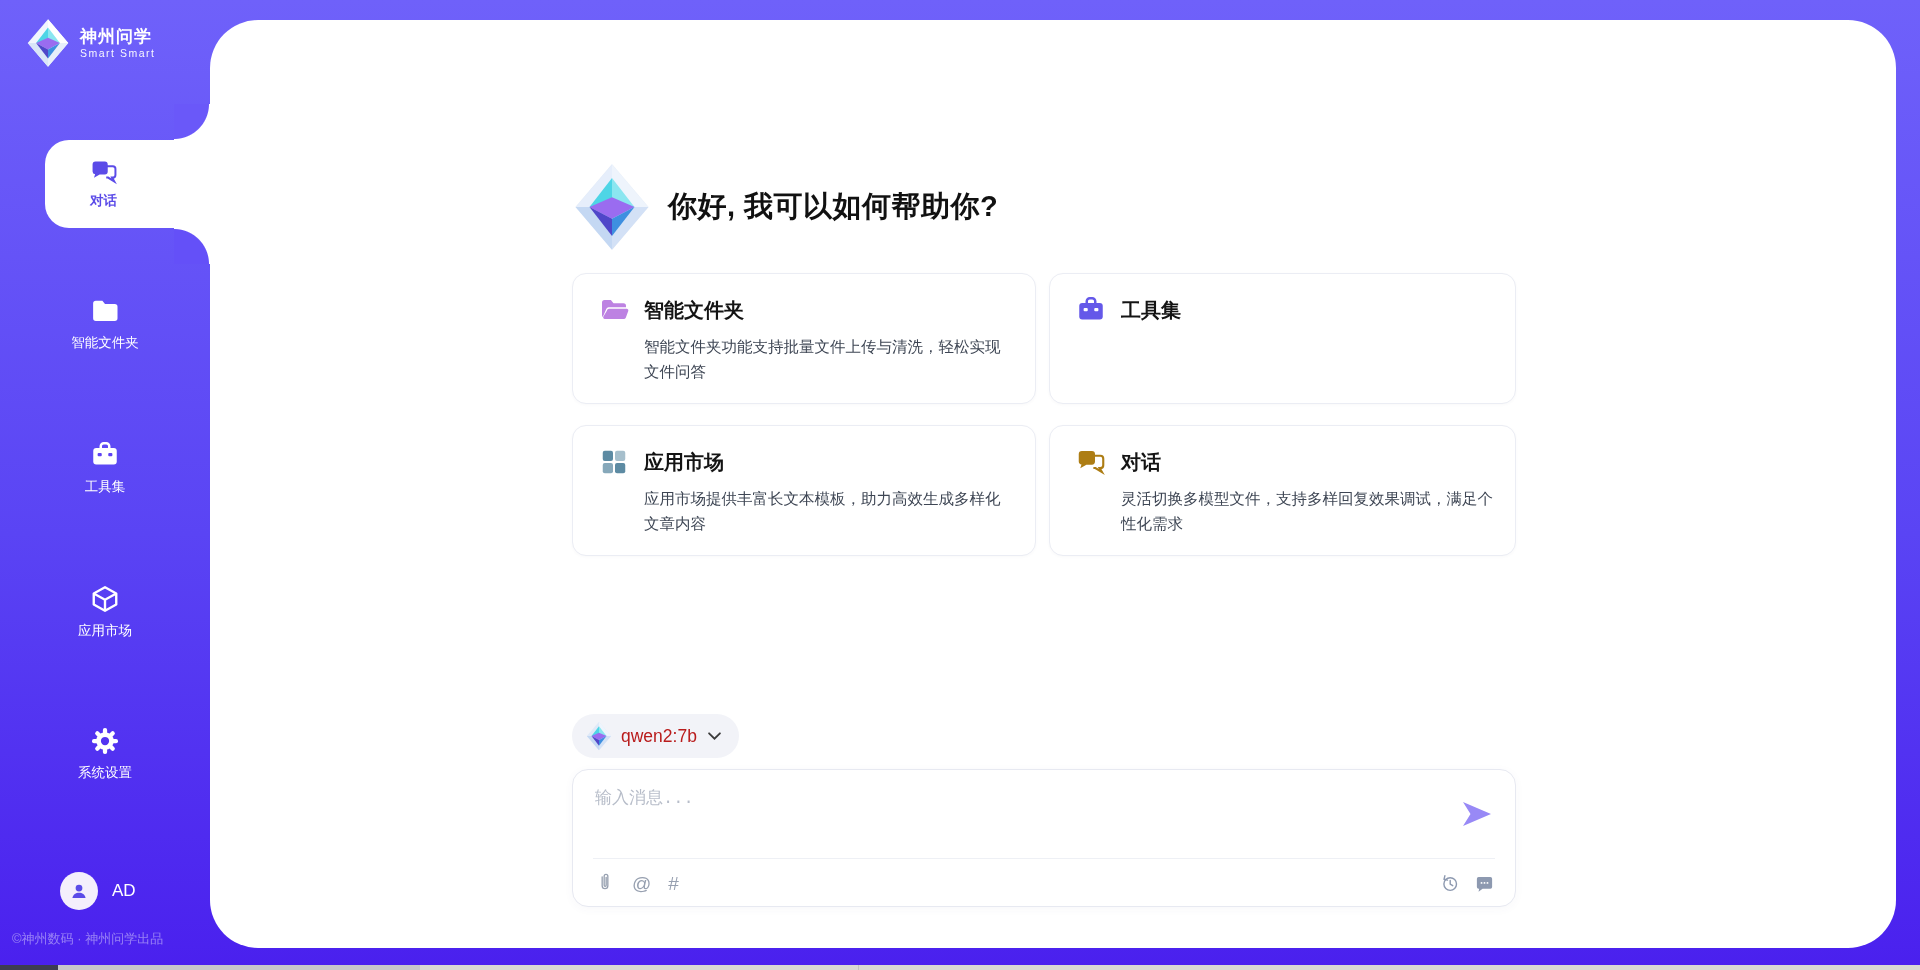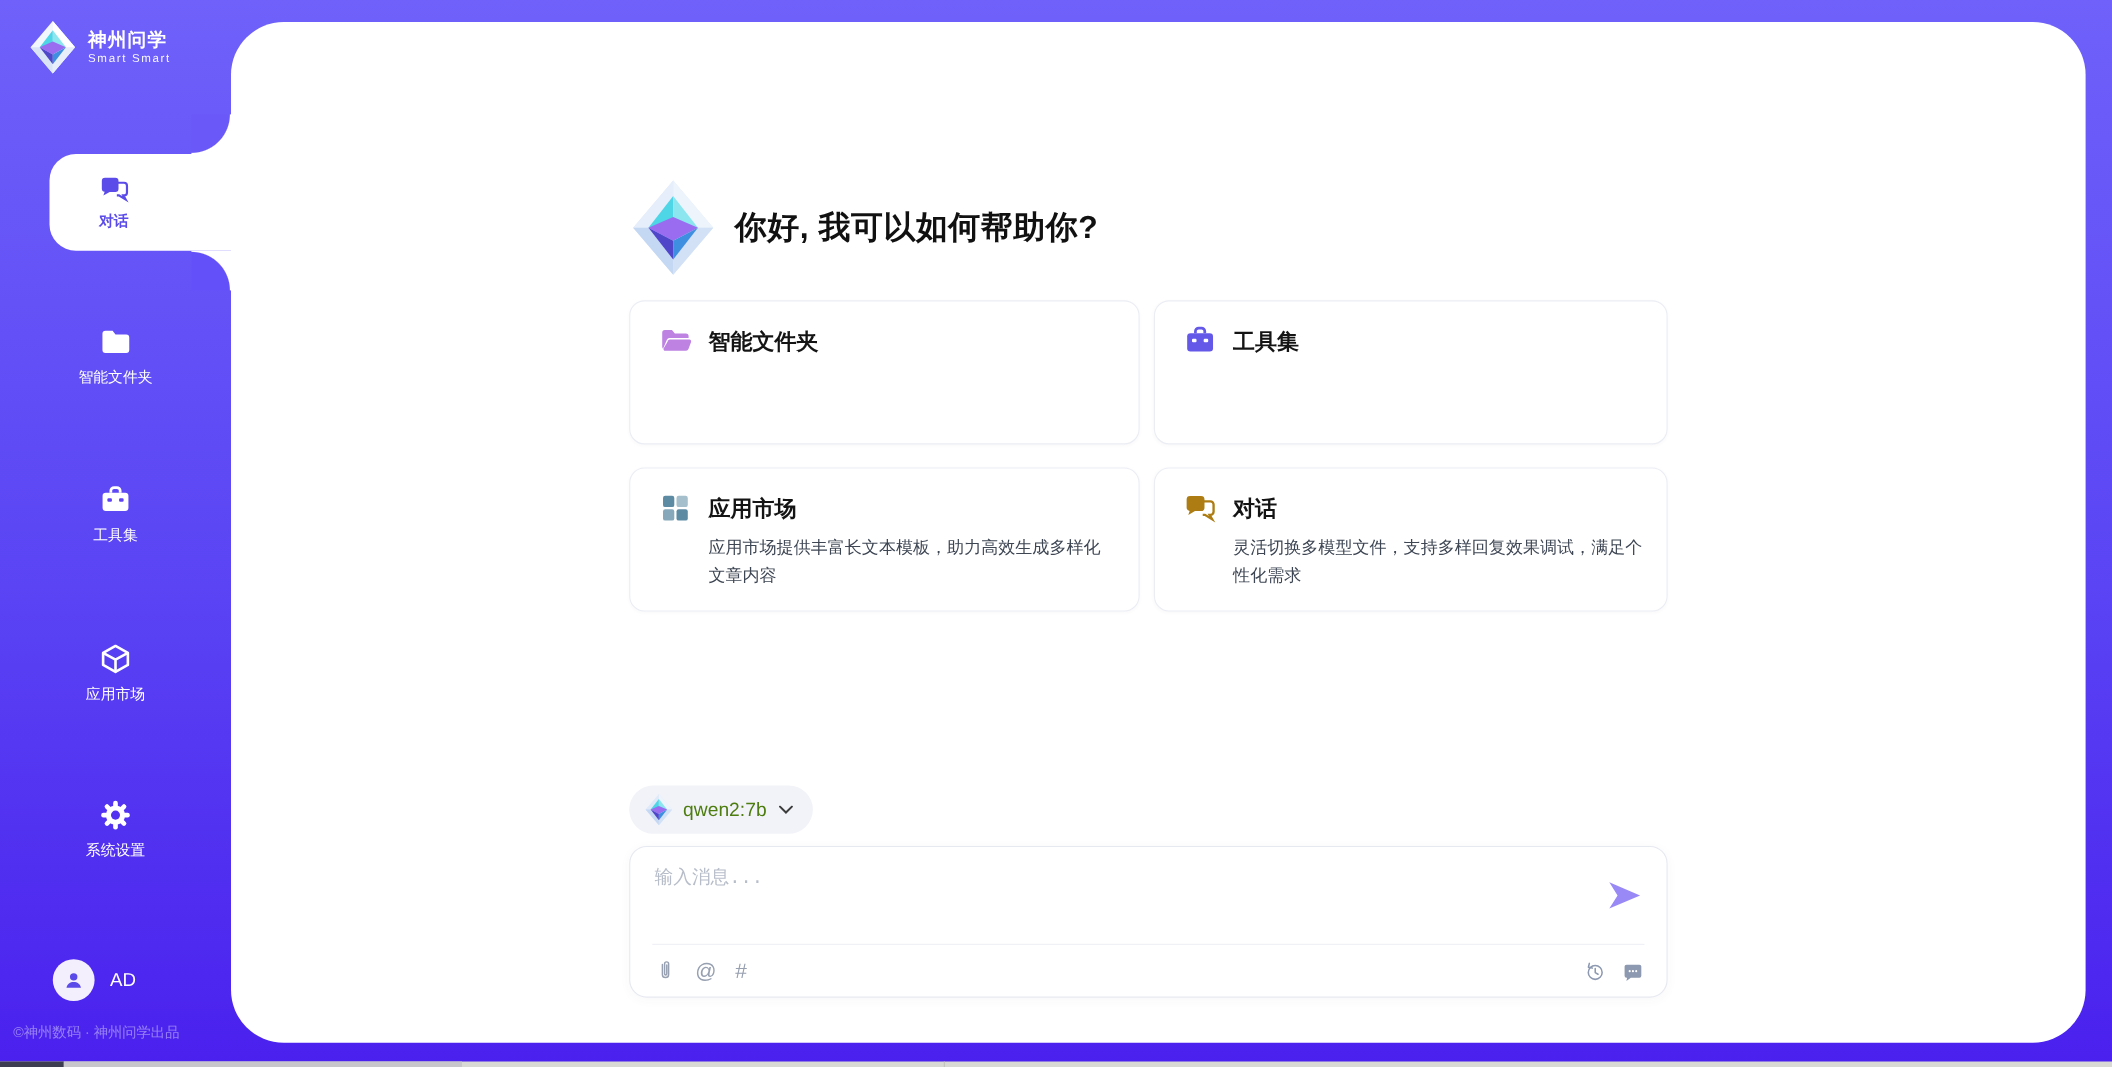--- a/index.html
+++ b/index.html
@@ -41,21 +41,21 @@
   .tab-active .nav-label { color:#5b4be8; font-weight:600; }
   .fillet-top {
     position:absolute; left:174px; top:104px; width:36px; height:36px;
     background:radial-gradient(36px at 0 0, #6a58f9 0 34.5px, #ffffff 35.5px);
   }
   .fillet-bottom {
     position:absolute; left:174px; top:228px; width:36px; height:36px;
     background:radial-gradient(36px at 0 36px, #6450f8 0 34.5px, #ffffff 35.5px);
   }
 
-  .user-row { position:absolute; left:0; top:872px; width:210px; display:flex; align-items:center; padding-left:48px; cursor:pointer; }
+  .user-row { position:absolute; left:0; top:872px; width:210px; display:flex; align-items:center; padding-left:60px; cursor:pointer; }
   .avatar { width:38px; height:38px; border-radius:50%; background:#f4effc; display:flex; align-items:center; justify-content:center; }
   .avatar svg { width:22px; height:22px; color:#5b4be8; }
   .user-initials { margin-left:14px; font-size:17px; color:#fff; }
 
   .footer-note { position:absolute; left:12px; top:930px; font-size:13px; color:rgba(255,255,255,.42); }
 
   
   .content { position:absolute; left:362px; top:0; width:944px; height:100%; }
 
   .greeting { position:absolute; top:142px; left:0; display:flex; align-items:center; gap:16px; }
@@ -76,21 +76,21 @@
   .c-toolbox { color:#6458e9; }
   .c-grid { color:#5d8ba3; }
   .c-chat { color:#ad7d14; }
 
   .model-pill {
     position:absolute; top:694px; left:0; height:44px; display:inline-flex;
     align-items:center; gap:9px; background:#f2f3f8; border-radius:22px;
     padding:0 18px 0 14px; cursor:pointer;
   }
   .model-pill .pill-logo { width:26px; height:30px; }
-  .model-name { font-size:17.5px; color:#4d7c0f; }
+  .model-name { font-size:17.5px; color:#b91c1c; }
   .model-pill .chev { width:13px; height:8px; margin-left:2px; }
 
   .composer {
     position:absolute; top:749px; left:0; width:944px; height:138px;
     background:#fff; border:1px solid #e7e9f1; border-radius:16px;
     box-shadow:0 2px 10px rgba(80,80,140,.04);
   }
   .composer textarea {
     position:absolute; left:22px; top:16px; width:840px; height:62px;
     border:none; outline:none; resize:none; font-family:Liberation Mono, monospace;
@@ -225,20 +225,21 @@
     <div class="cards">
 
       <div class="card">
         <div class="card-head">
           <svg class="c-folder" viewBox="0 0 24 24">
             <path d="M2.4 6a2 2 0 0 1 2-2h5.1l2.1 2.6h8A2 2 0 0 1 21.6 8.6v1.2H7.7a1.9 1.9 0 0 0-1.8 1.2L3 17.6a2 2 0 0 1-.6-1.4z" fill="currentColor"></path>
             <path d="M7.9 11h14.3c.9 0 1.5.9 1.2 1.7l-1.9 5.2a1.9 1.9 0 0 1-1.8 1.2H4.6c-.9 0-1.5-.9-1.2-1.7l2.8-4.7A1.9 1.9 0 0 1 7.9 11z" fill="currentColor"></path>
           </svg>
           <span class="card-title">智能文件夹</span>
         </div>
+        <div class="card-desc">智能文件夹功能支持批量文件上传与清洗，轻松实现文件问答</div>
       </div>
 
       <div class="card" style="--cut:#fff;">
         <div class="card-head">
           <svg class="c-toolbox" viewBox="0 0 24 24">
             <path d="M8.6 6.4V5A2.4 2.4 0 0 1 11 2.6h2A2.4 2.4 0 0 1 15.4 5v1.4" fill="none" stroke="currentColor" stroke-width="2"></path>
             <rect x="2.6" y="6.4" width="18.8" height="13.2" rx="2.4" fill="currentColor"></rect>
             <rect x="6.1" y="10.4" width="3.3" height="2.6" rx="0.8" fill="#fff"></rect>
             <rect x="14.6" y="10.4" width="3.3" height="2.6" rx="0.8" fill="#fff"></rect>
           </svg>

